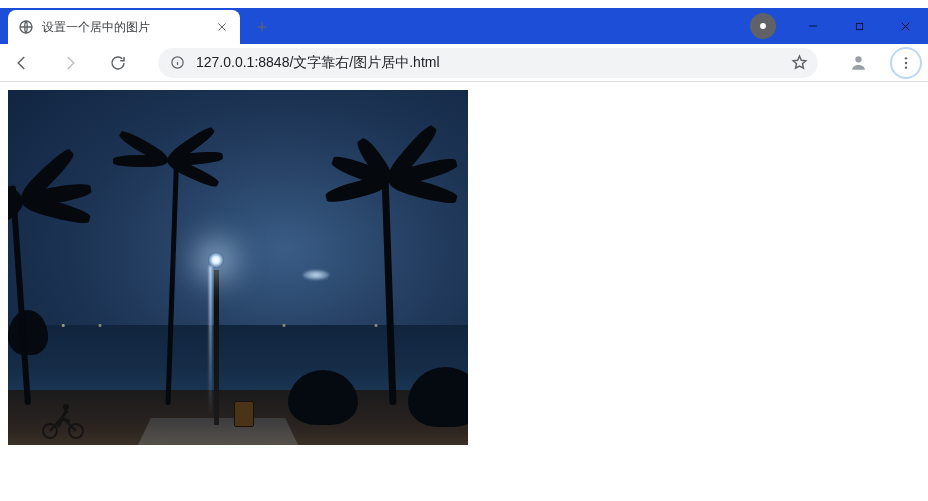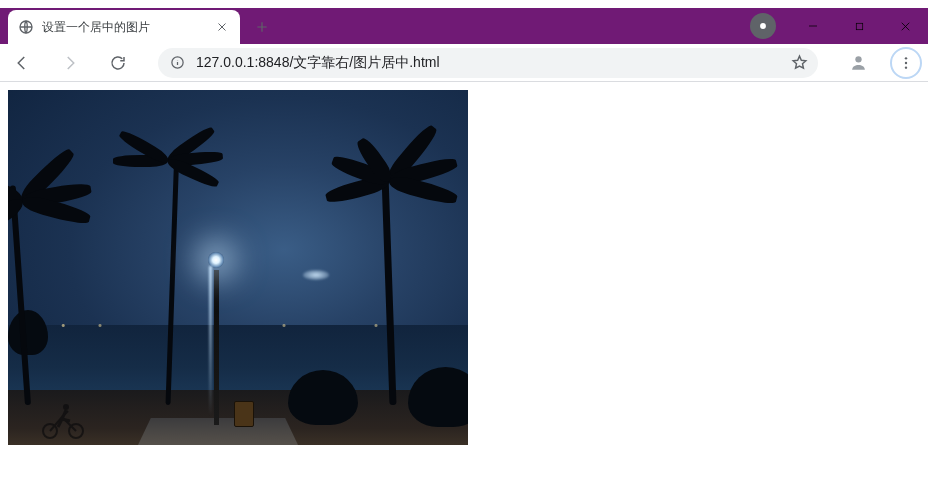--- a/index.html
+++ b/index.html
@@ -7,21 +7,21 @@
 
   
   .titlebar {
     height: 8px;
     background: #fff;
   }
 
   
   .tabstrip {
     height: 36px;
-    background: #701a75;
+    background: #1d4ed8;
     display: flex;
     align-items: flex-end;
     position: relative;
   }
   .tab {
     height: 34px;
     width: 232px;
     margin-left: 8px;
     background: #fff;
     border-radius: 8px 8px 0 0;

